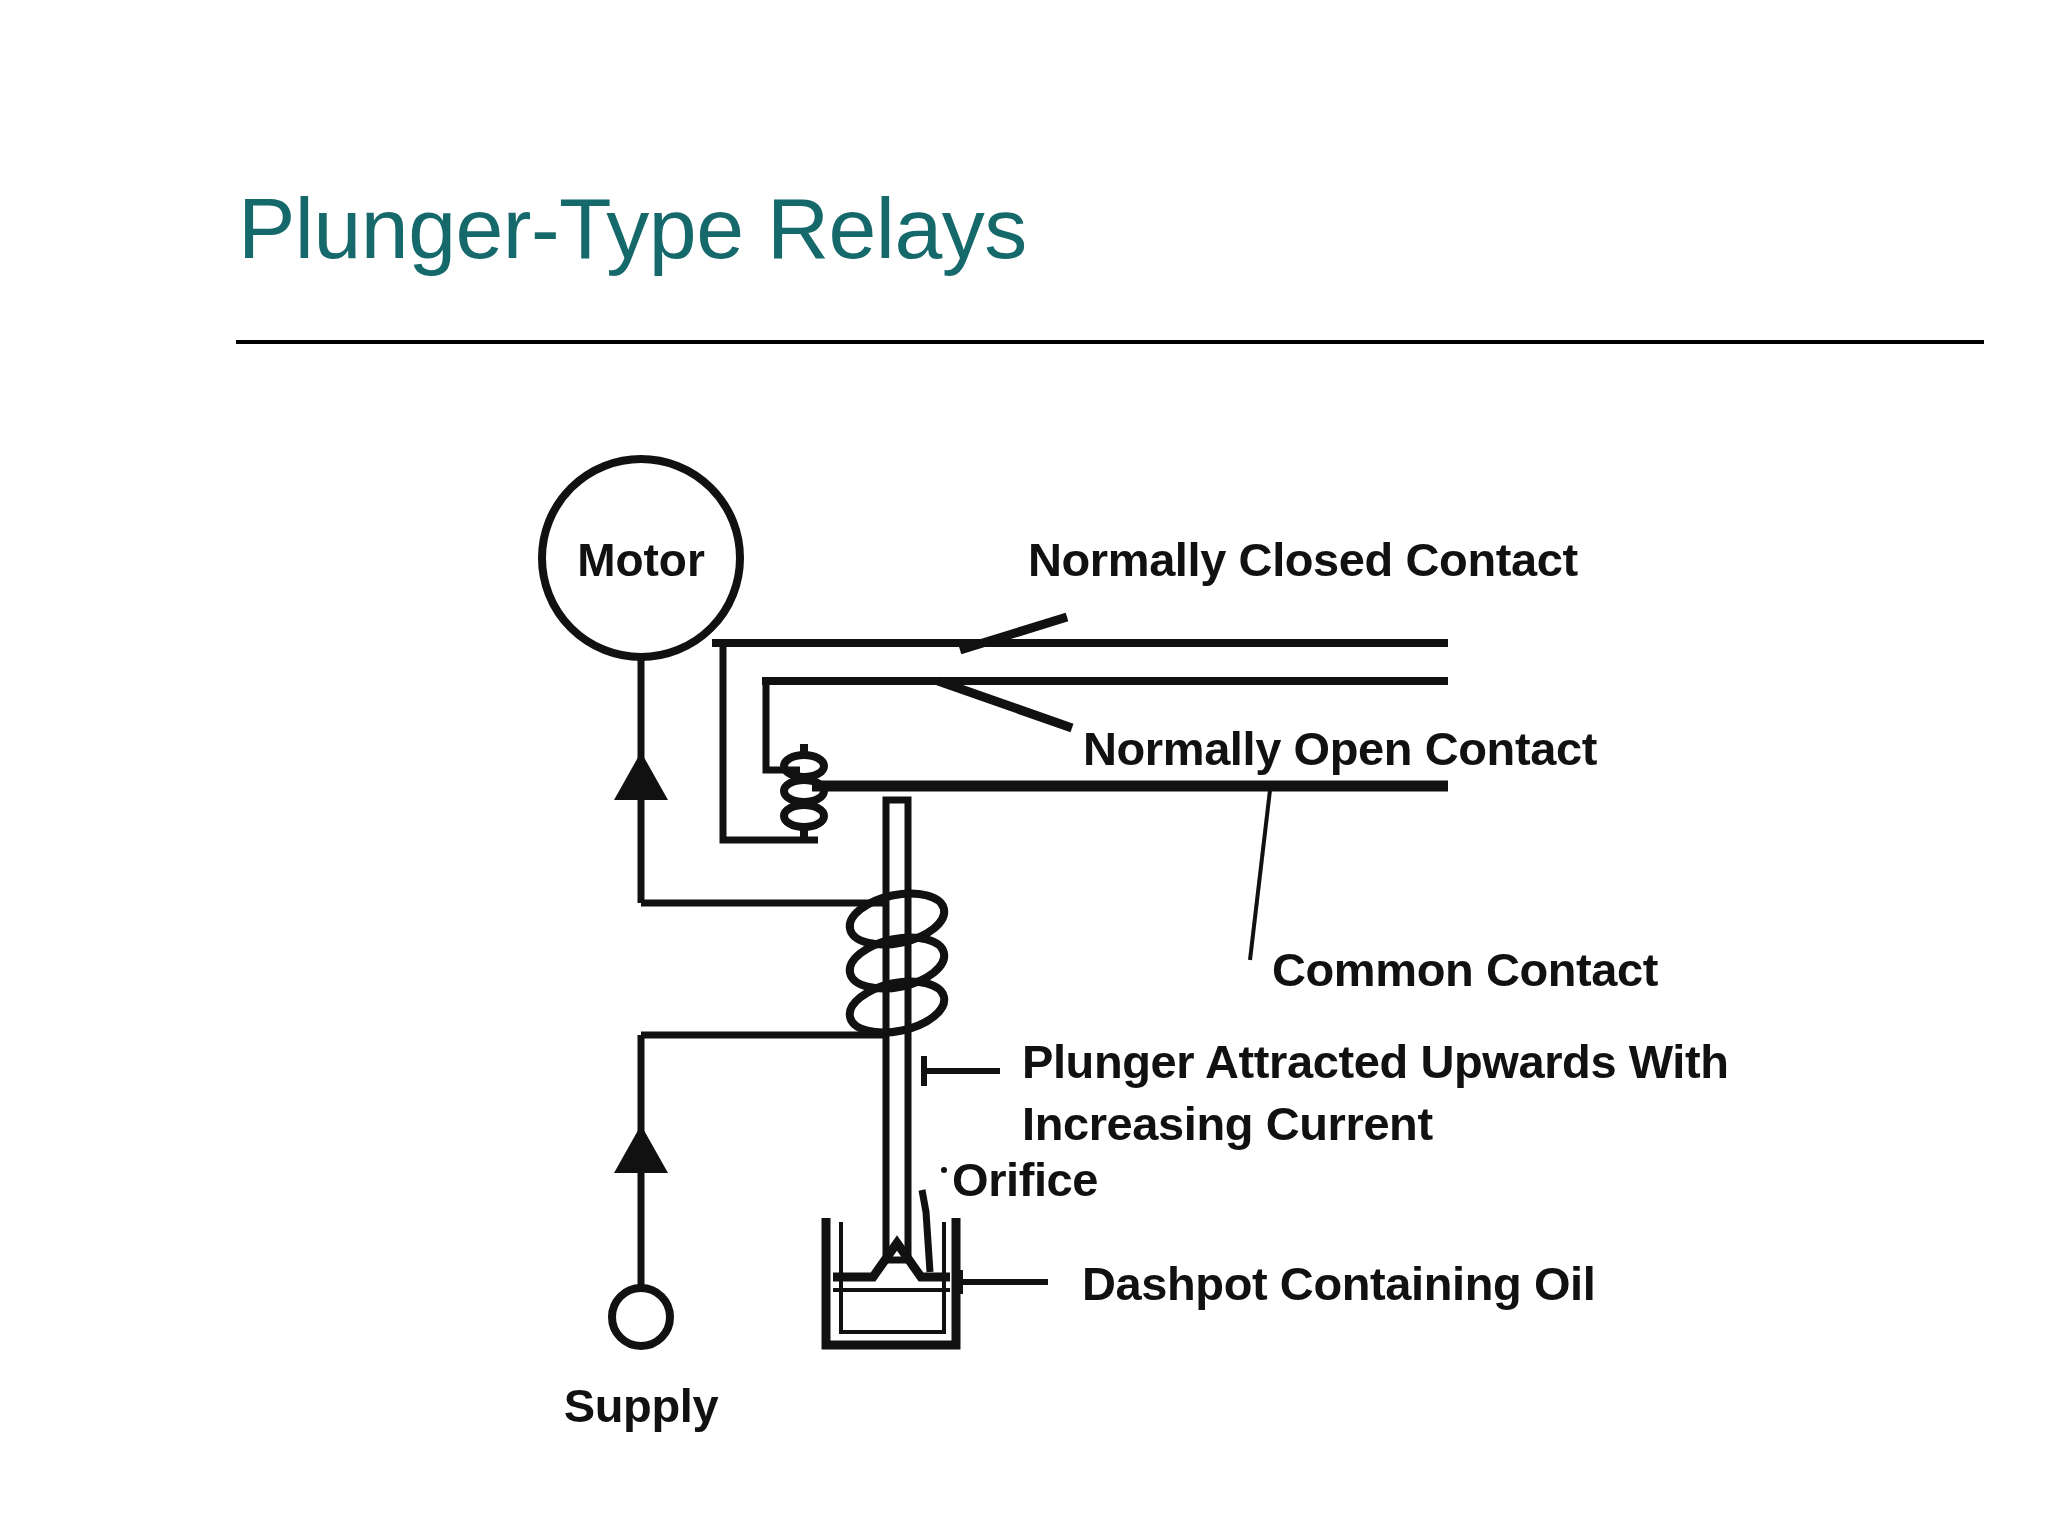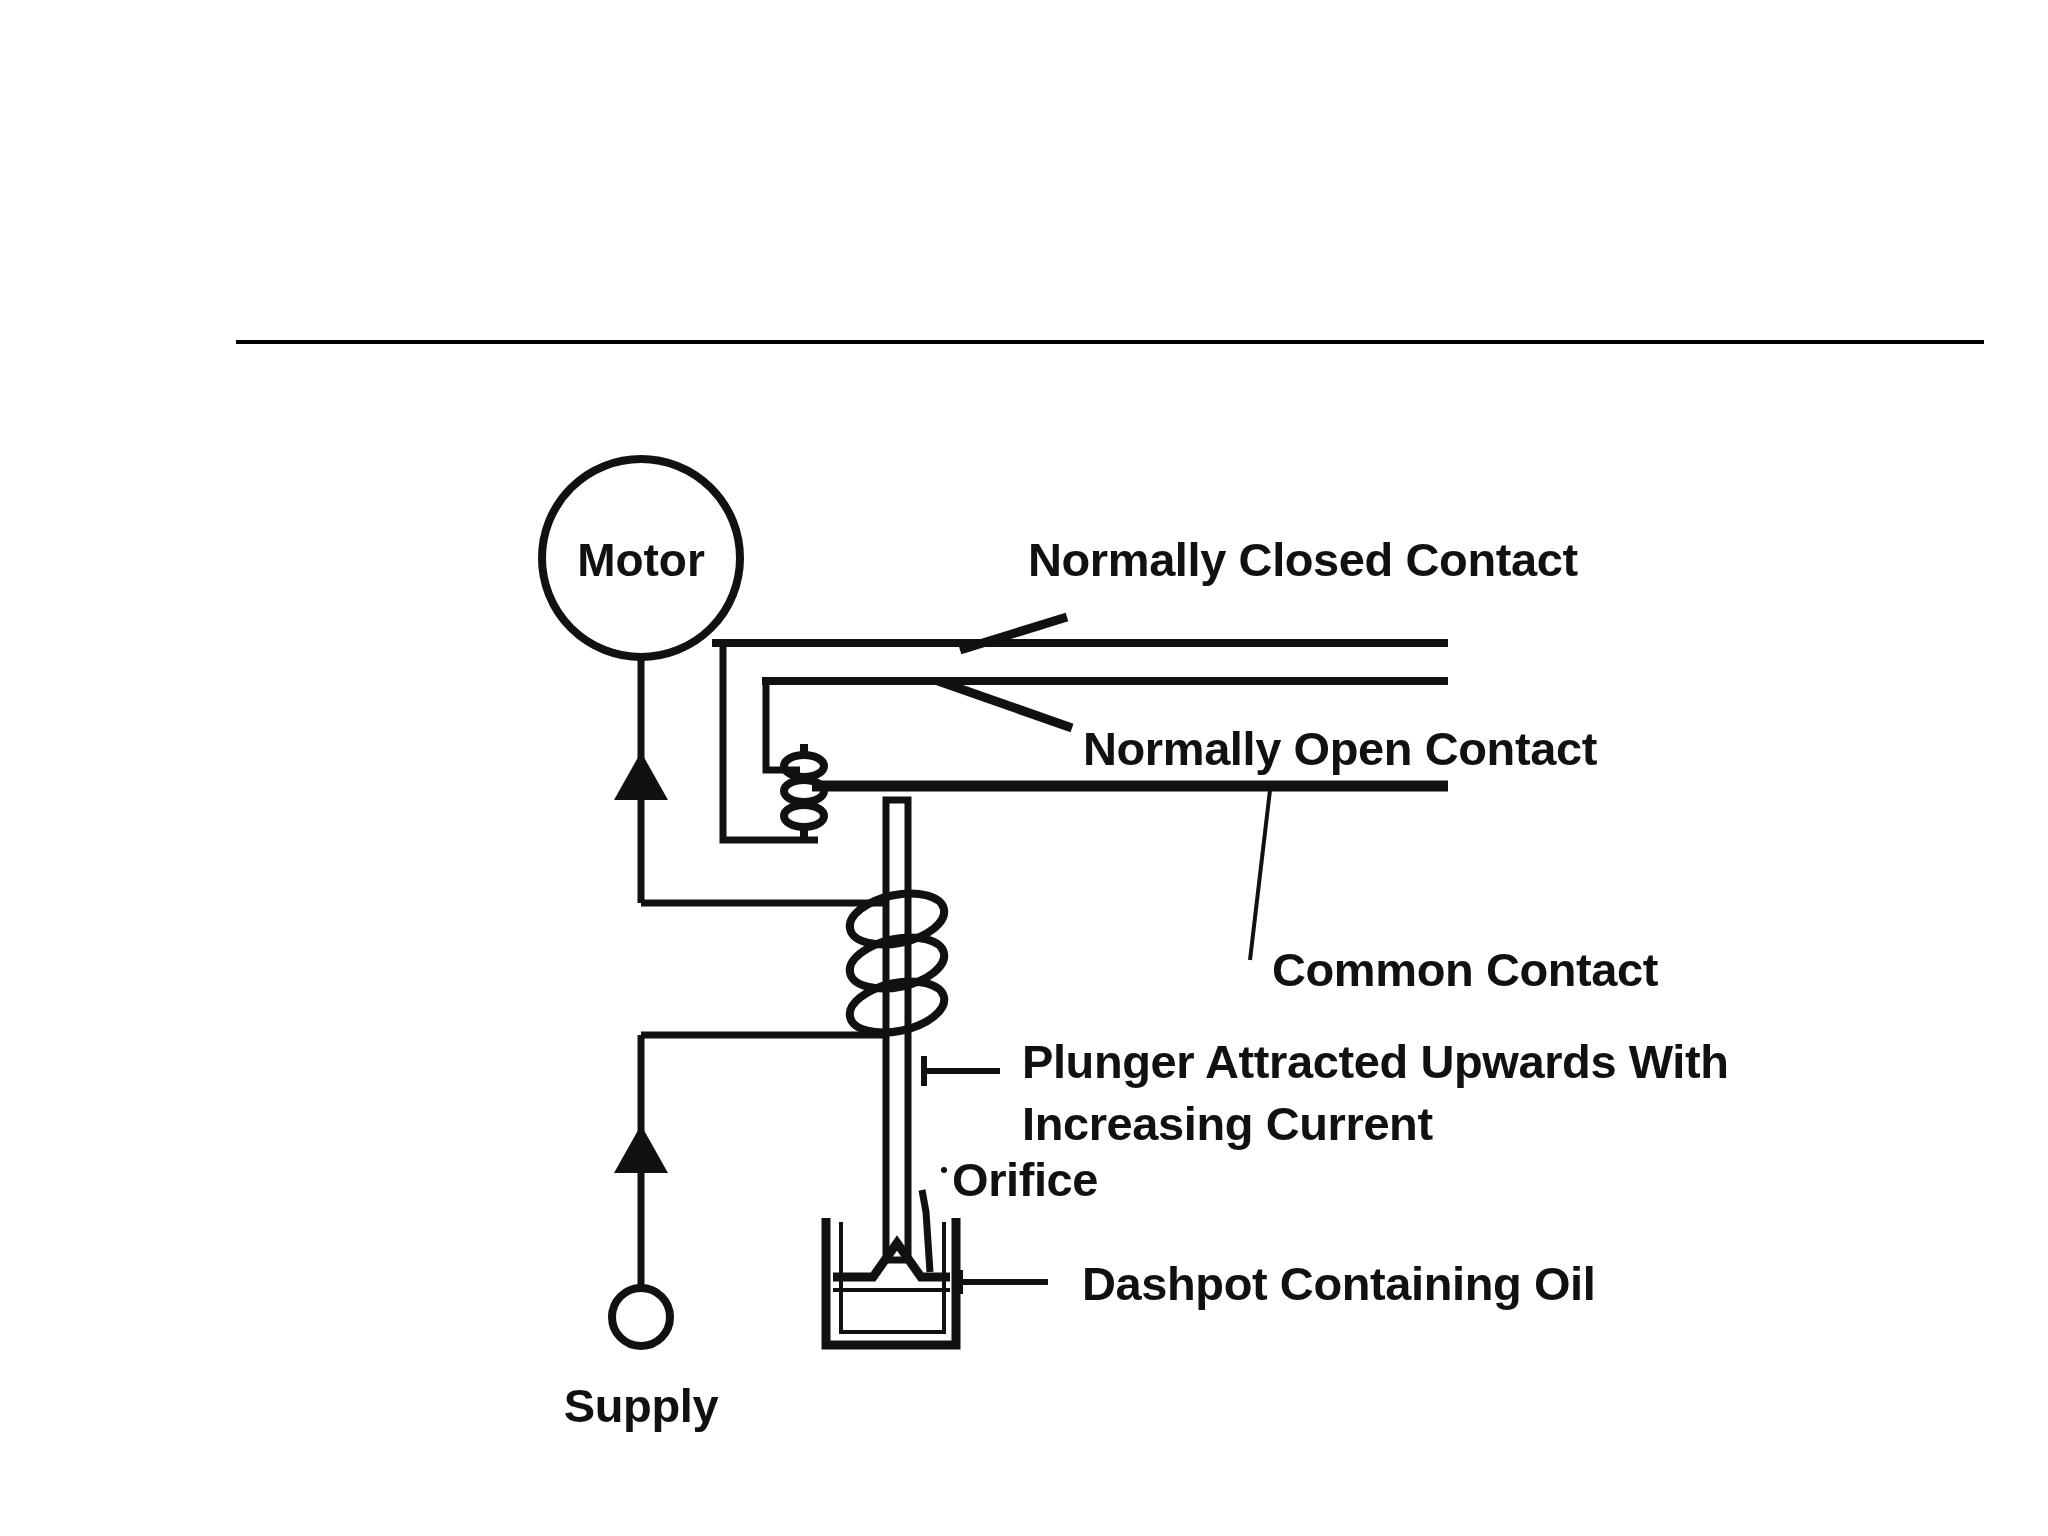--- a/index.html
+++ b/index.html
@@ -103,20 +103,21 @@
     fill: #ffffff;
     stroke: #111111;
     stroke-width: 8;
   }
 </style>
 </head>
 <body>
 
 <div id="slide">
 
+  <div id="slide-title">Plunger-Type Relays</div>
 
   <div id="title-rule"></div>
 
   <div id="diagram-wrap">
     <svg id="relay-diagram" viewBox="0 0 2048 1536">
 
       <circle cx="641" cy="558" r="99" class="circle-open"></circle>
       <text x="641" y="576" text-anchor="middle" class="dlabel-motor">Motor</text>
 
       <path d="M641 657 L641 903" class="stroke-wire"></path>

